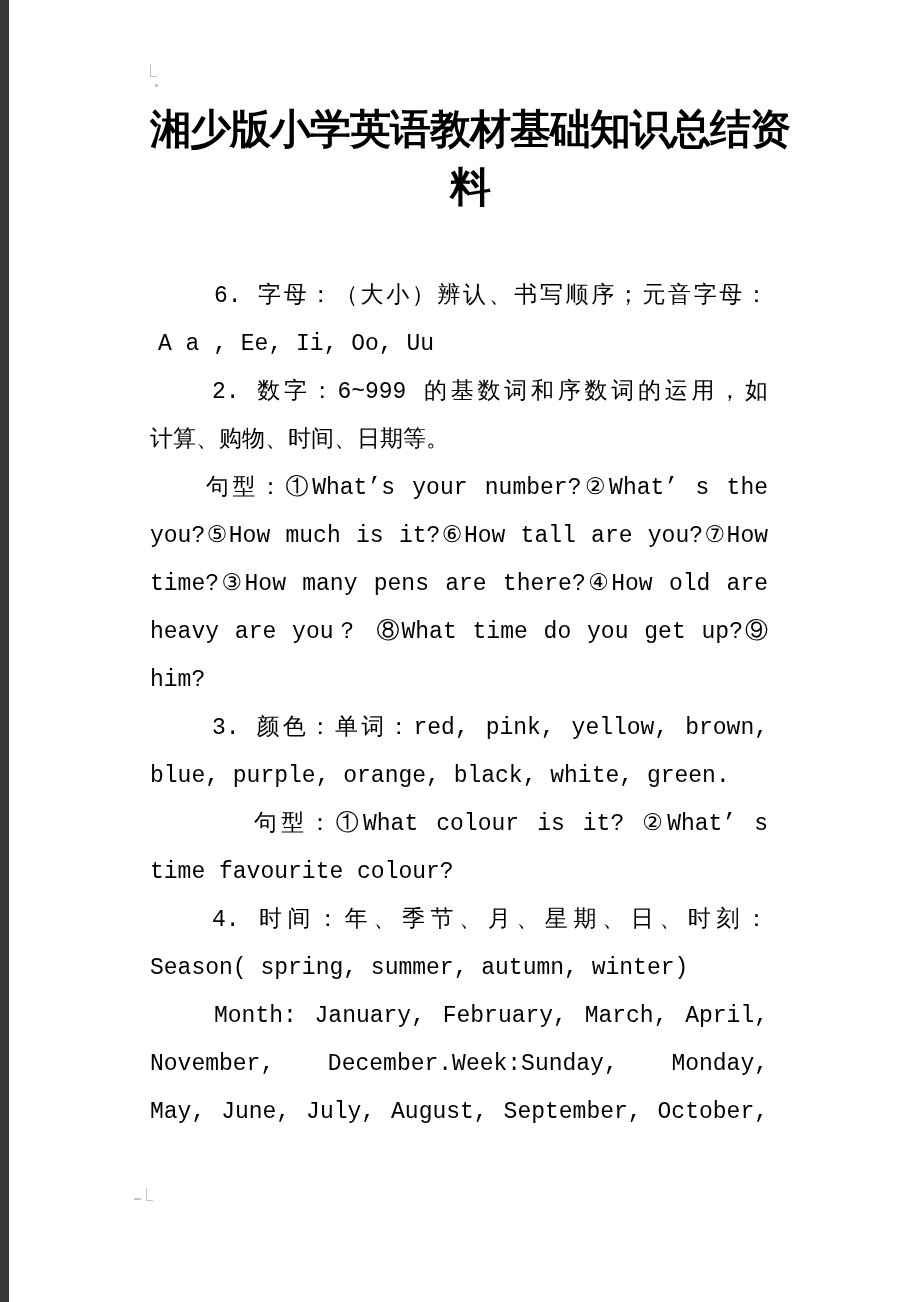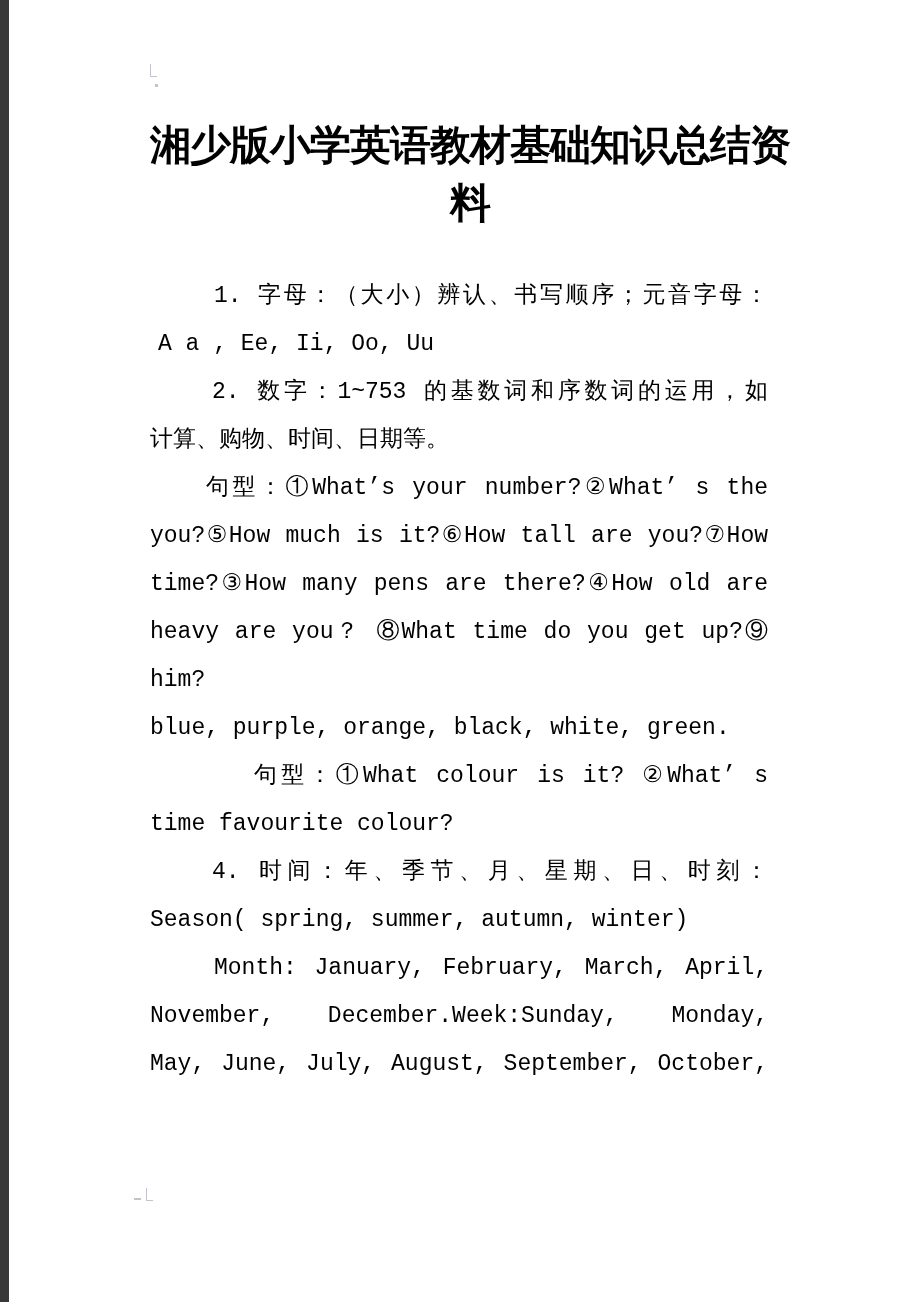--- a/index.html
+++ b/index.html
@@ -20,21 +20,21 @@
   .page { position: relative; width: 920px; height: 1302px; background: var(--bg); }
 
   
   .left-bar {
     position: absolute; left: 0; top: 0;
     width: 9px; height: 1302px;
     background: var(--edge);
   }
 
   .title {
-    position: absolute; left: 40px; right: 20px; top: 116px;
+    position: absolute; left: 40px; right: 20px; top: 100px;
     margin: 0;
     text-align: center;
     font-family: "DejaVu Sans", "Liberation Sans", sans-serif;
     font-weight: bold;
     font-size: 41px;
     line-height: 58px;
     letter-spacing: -1px;
     color: var(--ink);
   }
   .tl { display: block; }
@@ -79,29 +79,30 @@
     <span class="s1"></span>
     <span class="s2"></span>
   </div>
 
   <h1 class="title">
     <span class="tl">湘少版小学英语教材基础知识总结资</span>
     <span class="tl">料</span>
   </h1>
 
   <div class="body-text" id="body-text">
-      <div class="line just" style="padding-left: 64px;">1. 字母：（大小）辨认、书写顺序；元音字母：</div>
+      <div class="line just" style="padding-left: 64px;">6. 字母：（大小）辨认、书写顺序；元音字母：</div>
       <div class="line" style="padding-left: 0px; margin-left: 8px;">A a , Ee, Ii, Oo, Uu</div>
-      <div class="line just" style="padding-left: 62px;">2. 数字：1~753 的基数词和序数词的运用，如</div>
+      <div class="line just" style="padding-left: 62px;">2. 数字：6~999 的基数词和序数词的运用，如</div>
       <div class="line" style="padding-left: 0px;">计算、购物、时间、日期等。</div>
       <div class="line just" style="padding-left: 56px;">句型：①What’s your number?②What’ s the</div>
       <div class="line just" style="padding-left: 0px;">you?⑤How much is it?⑥How tall are you?⑦How</div>
       <div class="line just" style="padding-left: 0px;">time?③How many pens are there?④How old are</div>
       <div class="line just" style="padding-left: 0px;">heavy are you？ ⑧What time do you get up?⑨</div>
       <div class="line" style="padding-left: 0px;">him?</div>
+      <div class="line just" style="padding-left: 62px;">3. 颜色：单词：red, pink, yellow, brown,</div>
       <div class="line" style="padding-left: 0px;">blue, purple, orange, black, white, green.</div>
       <div class="line just" style="padding-left: 104px;">句型：①What colour is it? ②What’ s</div>
       <div class="line" style="padding-left: 0px;">time favourite colour?</div>
       <div class="line just" style="padding-left: 62px;">4. 时间：年、季节、月、星期、日、时刻：</div>
       <div class="line" style="padding-left: 0px;">Season( spring, summer, autumn, winter)</div>
       <div class="line just" style="padding-left: 64px;">Month: January, February, March, April,</div>
       <div class="line just" style="padding-left: 0px;">November, December.Week:Sunday, Monday,</div>
       <div class="line just" style="padding-left: 0px;">May, June, July, August, September, October,</div>
     </div>
 

